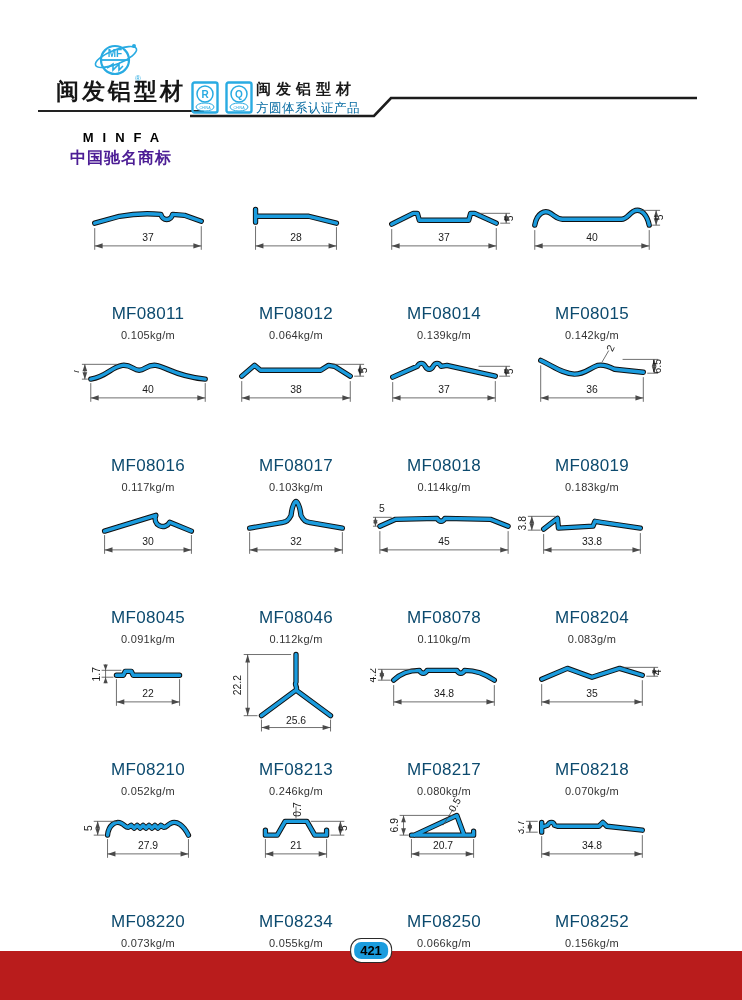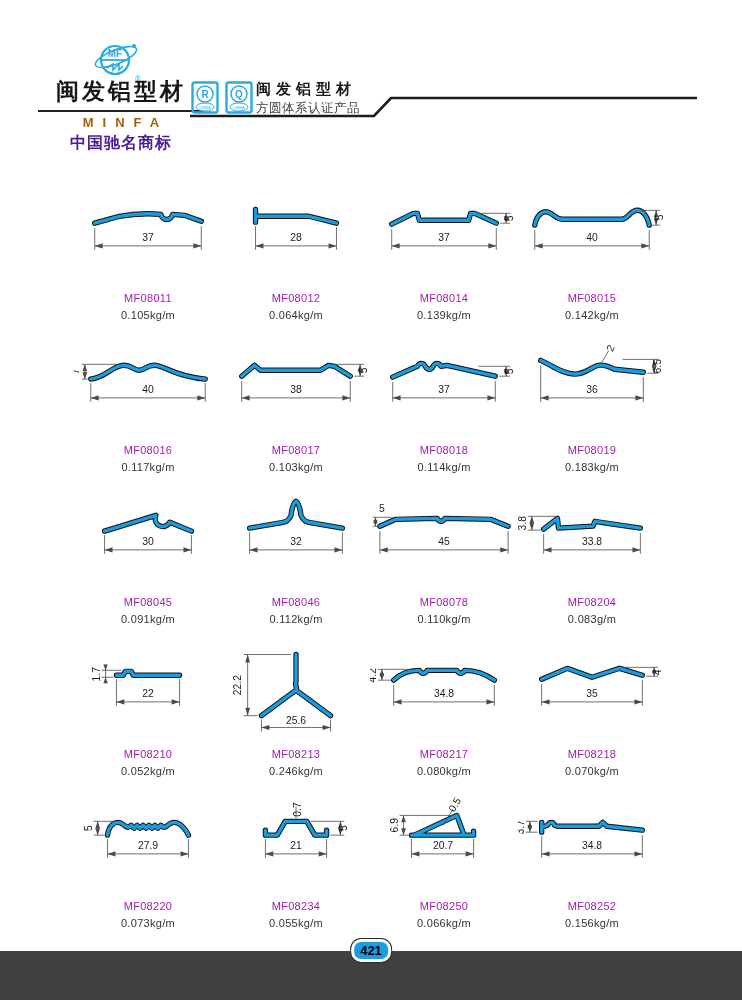--- a/index.html
+++ b/index.html
@@ -5,48 +5,48 @@
   html,body{margin:0;padding:0}
   body{width:742px;height:1000px;background:#fff;position:relative;overflow:hidden;
        font-family:"Liberation Sans",sans-serif;color:#222}
 
   
   .header{position:absolute;top:0;left:0;width:594px;height:170px}
   .logo-svg{position:absolute;left:90px;top:38px}
   .brandblock{position:absolute;left:38px;top:76px;width:166px;text-align:center}
   .brand-cn{font-family:"DejaVu Serif",serif;font-weight:bold;font-size:23px;letter-spacing:3px;
             color:#161616;border-bottom:2.5px solid #222;padding-bottom:3px;white-space:nowrap}
-  .brand-en{font-size:13px;font-weight:bold;letter-spacing:9px;margin-top:3px;color:#a16207;text-indent:9px}
+  .brand-en{font-size:13px;font-weight:bold;letter-spacing:9px;margin-top:18px;color:#000000;text-indent:9px}
   .brand-tm{font-size:16px;font-weight:bold;letter-spacing:1px;margin-top:3px;color:#4c1d95;white-space:nowrap}
   .badges{position:absolute;left:191px;top:81px;display:flex;gap:6px}
   .certtext{position:absolute;left:256px;top:80px;white-space:nowrap}
   .cert1{font-size:15px;font-weight:bold;letter-spacing:5px;color:#1a1a1a}
-  .cert2{font-size:12.5px;color:#404040;margin-top:1px;letter-spacing:0.5px}
+  .cert2{font-size:12.5px;color:#0369a1;margin-top:1px;letter-spacing:0.5px}
   .pagetitle{position:absolute;left:394px;top:70px;font-family:"DejaVu Serif",serif;font-weight:bold;
              font-size:21px;letter-spacing:24px;white-space:nowrap;color:#111}
   .headerline{position:absolute;left:0;top:0}
 
   
   .grid{position:absolute;top:186px;left:74px;display:grid;grid-template-columns:repeat(4,148px);
         grid-auto-rows:152px}
   .tile{text-align:center}
   .tile svg{width:148px;height:102px;display:block}
-  .model{font-size:11px;color:#a21caf;margin-top:4px;letter-spacing:0.3px}
+  .model{font-size:17px;color:#0c4a6e;margin-top:16px;letter-spacing:0.3px}
   .weight{font-size:11px;color:#333;margin-top:5px;letter-spacing:0.3px}
 
   
   .po{fill:none;stroke:#101010;stroke-width:5.4;stroke-linejoin:round;stroke-linecap:round}
   .pf{fill:none;stroke:#1B9CDE;stroke-width:3.4;stroke-linejoin:round;stroke-linecap:round}
   
   .dim line{stroke:#4a4a4a;stroke-width:0.8}
   .dim path{fill:#4a4a4a;stroke:none}
   .dim text{font:10.5px "Liberation Sans",sans-serif;fill:#1c1c1c;text-anchor:middle}
 
   
-  .footer{position:absolute;left:0;bottom:0;width:742px;height:49px;background:#404040}
+  .footer{position:absolute;left:0;bottom:0;width:742px;height:49px;background:#b91c1c}
   .pagebadge{position:absolute;left:50%;transform:translateX(-50%);top:-12px;background:#1B9CDE;
              border:3px solid #fff;border-radius:10px;box-shadow:0 0 0 1px #2a2a2a;
              color:#000;font-weight:bold;font-size:13px;line-height:17px;padding:0 6px}
 </style>
 </head>
 <body>
 
 <div class="header">
 
   <svg class="logo-svg" width="56" height="46" viewBox="0 0 56 46">

